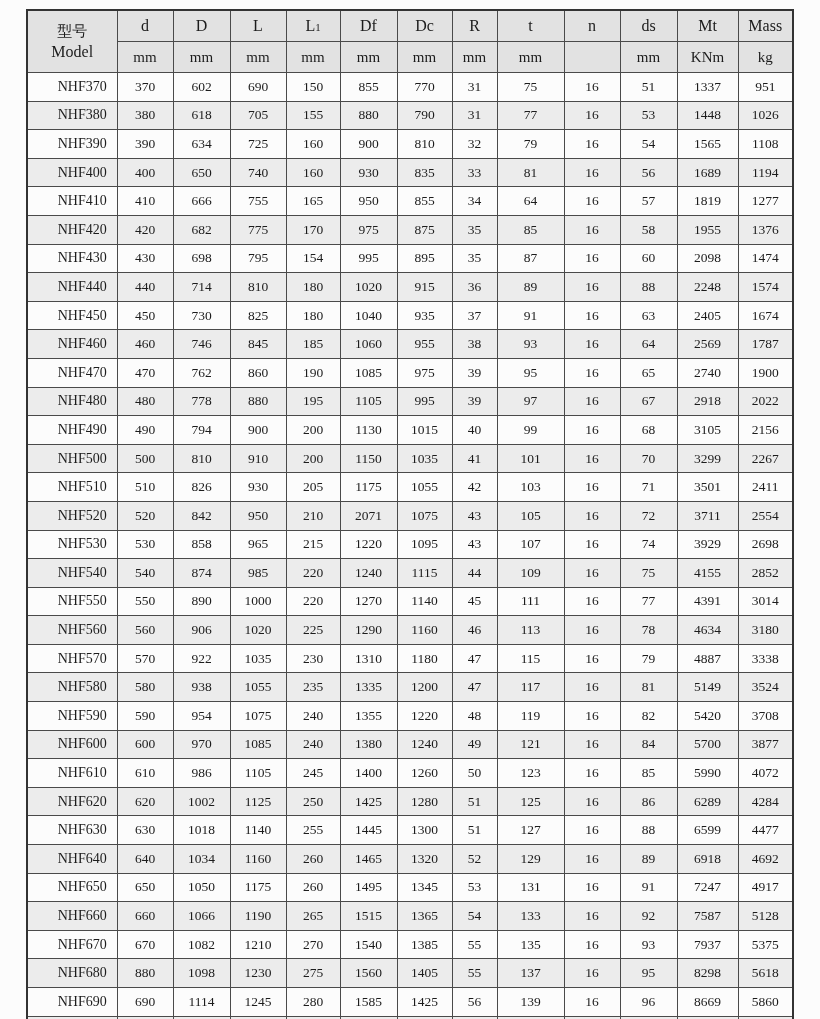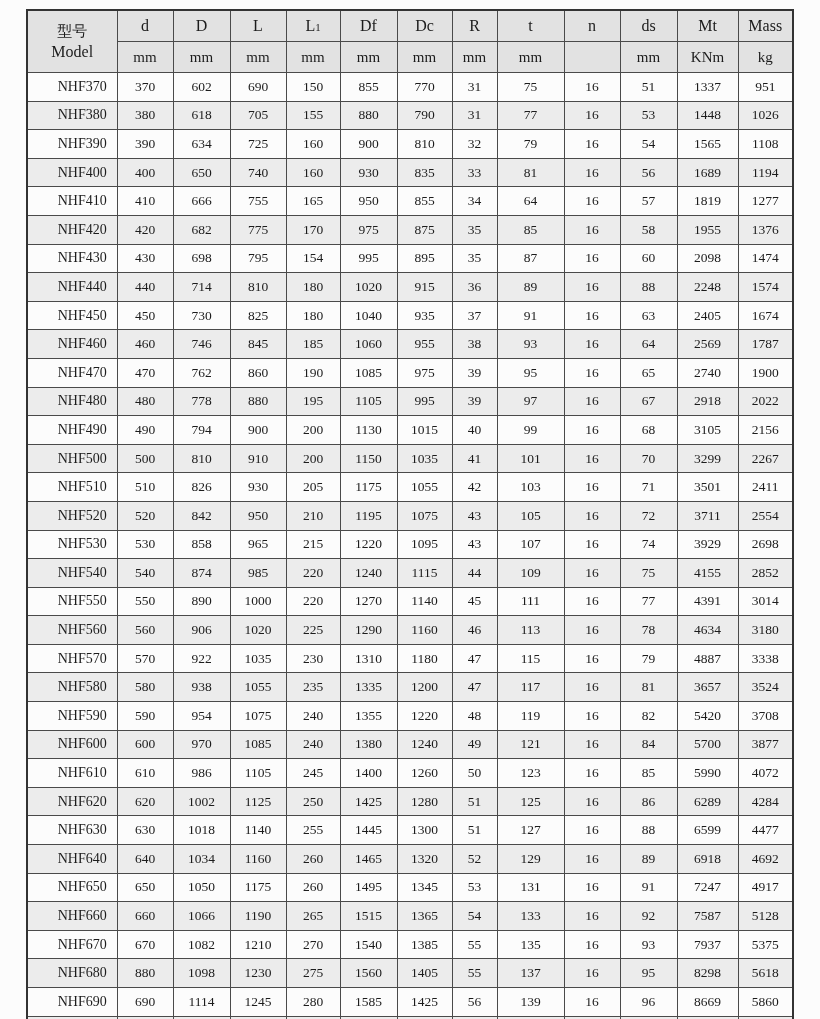--- a/index.html
+++ b/index.html
@@ -346,21 +346,21 @@
           <td>71</td>
           <td>3501</td>
           <td>2411</td>
         </tr>
         <tr>
           <td class="model-cell">NHF520</td>
           <td>520</td>
           <td>842</td>
           <td>950</td>
           <td>210</td>
-          <td>1195</td>
+          <td>2071</td>
           <td>1075</td>
           <td>43</td>
           <td>105</td>
           <td>16</td>
           <td>72</td>
           <td>3711</td>
           <td>2554</td>
         </tr>
         <tr>
           <td class="model-cell">NHF530</td>
@@ -442,21 +442,21 @@
           <td>580</td>
           <td>938</td>
           <td>1055</td>
           <td>235</td>
           <td>1335</td>
           <td>1200</td>
           <td>47</td>
           <td>117</td>
           <td>16</td>
           <td>81</td>
-          <td>3657</td>
+          <td>5149</td>
           <td>3524</td>
         </tr>
         <tr>
           <td class="model-cell">NHF590</td>
           <td>590</td>
           <td>954</td>
           <td>1075</td>
           <td>240</td>
           <td>1355</td>
           <td>1220</td>

